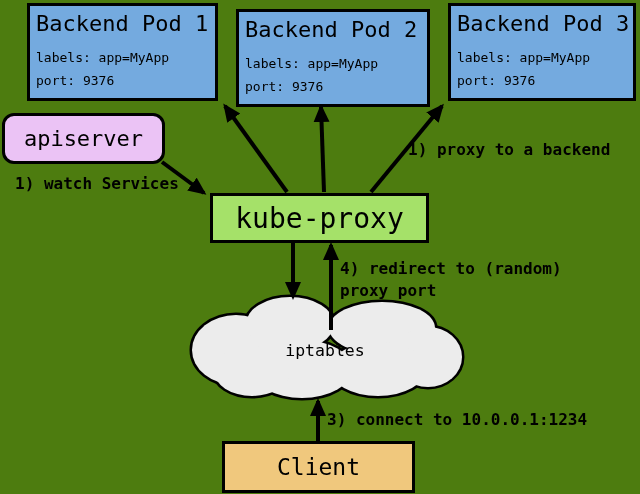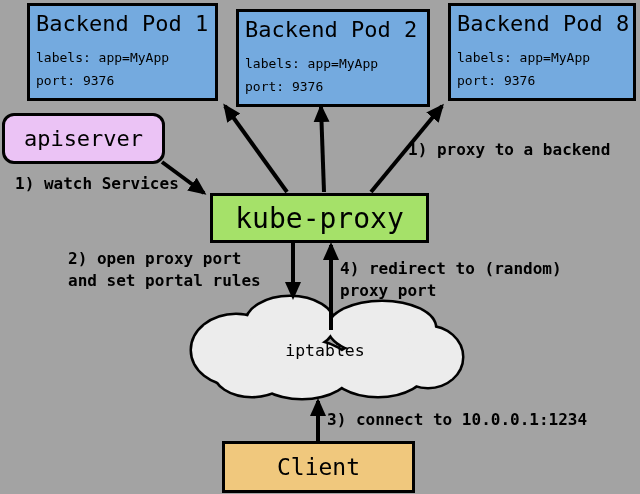--- a/index.html
+++ b/index.html
@@ -1,17 +1,17 @@
 <!DOCTYPE html>
 <html style="--pod-fill: #74AADF; --apiserver-fill: #EBC3F5; --kube-proxy-fill: #A5E169; --client-fill: #F0C87D; --cloud-fill: #ECECEC; --outline: #000000;"><head>
 <meta charset="utf-8">
 <style>
   html,body{margin:0;padding:0;background:#fff;}
   #canvas{
-    position:relative;width:640px;height:494px;background:#a3a3a3;overflow:hidden;
+    position:relative;width:640px;height:494px;background:#4d7c0f;overflow:hidden;
     font-family:"DejaVu Sans Mono","Liberation Mono",monospace;color:#000;
   }
   #conn{position:absolute;left:0;top:0;z-index:1;}
   .node{
     position:absolute;box-sizing:border-box;border:3px solid #000;z-index:2;
   }
   .pod{background:var(--pod-fill,#74AADF);padding:2px 0 0 6px;}
   .pod-title{font-size:22px;line-height:31px;white-space:nowrap;}
   .pod-detail{font-size:13px;line-height:23px;white-space:nowrap;}
   .pod-detail.first{margin-top:7px;}
@@ -90,21 +90,21 @@
     <div class="pod-title">Backend Pod 1</div>
     <div class="pod-detail first">labels: app=MyApp</div>
     <div class="pod-detail">port: 9376</div>
   </div>
   <div class="node pod" style="left:236px;top:9px;width:194px;height:98px;">
     <div class="pod-title">Backend Pod 2</div>
     <div class="pod-detail first">labels: app=MyApp</div>
     <div class="pod-detail">port: 9376</div>
   </div>
   <div class="node pod" style="left:448px;top:3px;width:188px;height:98px;">
-    <div class="pod-title">Backend Pod 8</div>
+    <div class="pod-title">Backend Pod 3</div>
     <div class="pod-detail first">labels: app=MyApp</div>
     <div class="pod-detail">port: 9376</div>
   </div>
 
   <div class="node center-label apiserver" style="left:2px;top:113px;width:163px;height:51px;border-radius:12px;">
     <span>apiserver</span>
   </div>
 
   <div class="node center-label kubeproxy" style="left:210px;top:193px;width:219px;height:50px;">
     <span>kube-proxy</span>
@@ -112,24 +112,20 @@
 
   <div class="iptables-label">iptables</div>
 
   <div class="node center-label client" style="left:222px;top:441px;width:193px;height:52px;">
     <span>Client</span>
   </div>
 
   <div class="steplabel" style="left:15px;top:173px;">
     <span>1) watch Services</span>
   </div>
-  <div class="steplabel" style="left:68px;top:248px;">
-    <span>2) open proxy port</span>
-    <span>and set portal rules</span>
-  </div>
   <div class="steplabel" style="left:327px;top:409px;">
     <span>3) connect to 10.0.0.1:1234</span>
   </div>
   <div class="steplabel" style="left:340px;top:250px;margin-top:8px;">
     <span>4) redirect to (random)</span>
     <span>proxy port</span>
   </div>
   <div class="steplabel" style="left:408px;top:139px;">
     <span>1) proxy to a backend</span>
   </div>

